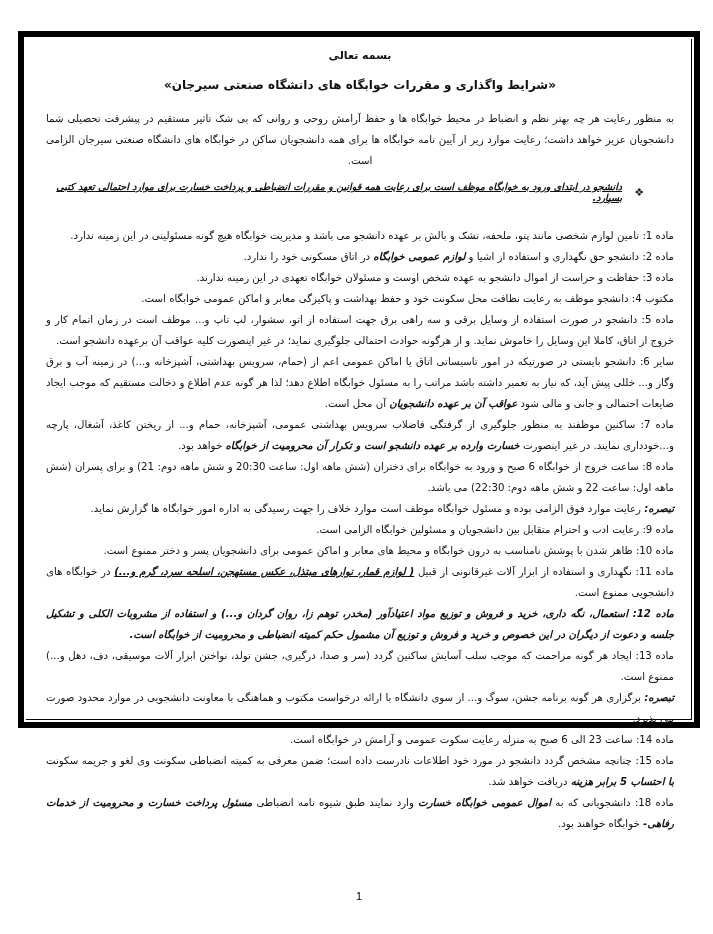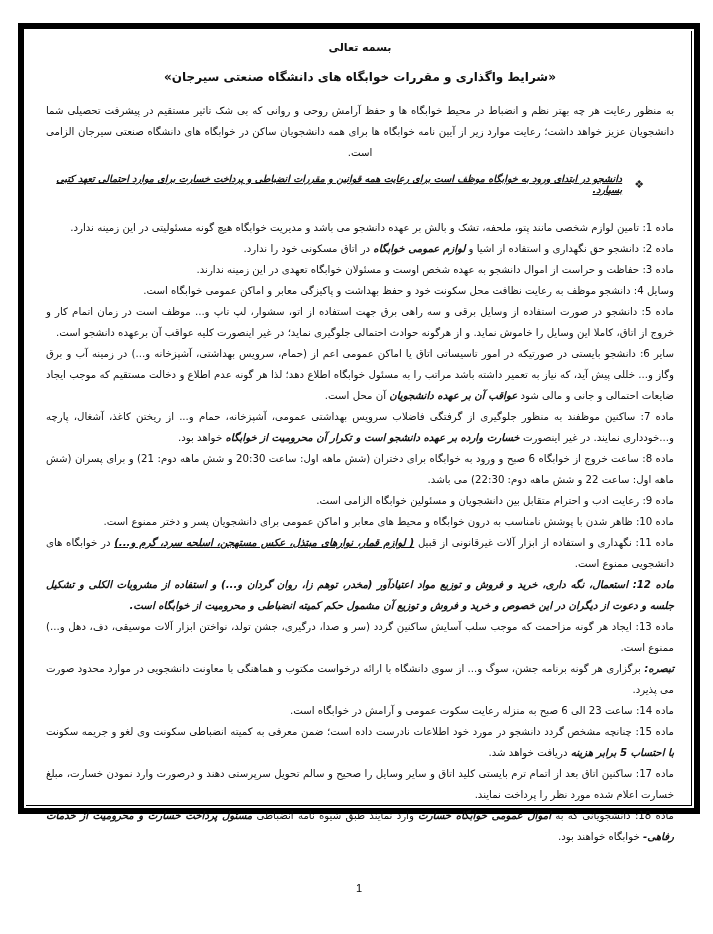--- a/index.html
+++ b/index.html
@@ -1,20 +1,20 @@
 <!DOCTYPE html>
 <html><head>
   <meta charset="utf-8">
   <style>
     html, body { margin: 0; padding: 0; background: #ffffff; }
     body { width: 713px; height: 934px; position: relative; overflow: hidden; }
     .page-frame {
       position: absolute;
-      left: 18px; top: 23px;
-      width: 682px; height: 791px;
+      left: 18px; top: 31px;
+      width: 682px; height: 697px;
       box-sizing: border-box;
       border-top: 6px solid #000;
       border-left: 6px solid #000;
       border-right: 6px solid #000;
       border-bottom: 6px solid #000;
     }
     .inner-line {
       position: absolute;
       left: 2px; top: 2px; right: 2px; bottom: 2px;
       border-right: 1px solid #000;
@@ -106,21 +106,21 @@
       <span>ماده 2:</span>
       <span>دانشجو حق نگهداری و استفاده از اشیا و</span>
       <span class="b">لوازم عمومی خوابگاه</span>
       <span>در اتاق مسکونی خود را ندارد.</span>
     </div>
     <div class="article">
       <span>ماده 3:</span>
       <span>حفاظت و حراست از اموال دانشجو به عهده شخص اوست و مسئولان خوابگاه تعهدی در این زمینه ندارند.</span>
     </div>
     <div class="article">
-      <span>وسایل 4:</span>
+      <span>مکتوب 4:</span>
       <span>دانشجو موظف به رعایت نظافت محل سکونت خود و حفظ بهداشت و پاکیزگی معابر و اماکن عمومی خوابگاه است.</span>
     </div>
     <div class="article">
       <span>ماده 5:</span>
       <span>دانشجو در صورت استفاده از وسایل برقی و سه راهی برق جهت استفاده از اتو، سشوار، لپ تاپ و... موظف است در زمان اتمام کار و خروج از اتاق، کاملا این وسایل را خاموش نماید. و از هرگونه حوادث احتمالی جلوگیری نماید؛ در غیر اینصورت کلیه عواقب آن برعهده دانشجو است.</span>
     </div>
     <div class="article">
       <span>سایر 6:</span>
       <span>دانشجو بایستی در صورتیکه در امور تاسیساتی اتاق یا اماکن عمومی اعم از (حمام، سرویس بهداشتی، آشپزخانه و...) در زمینه آب و برق وگاز و... خللی پیش آید، که نیاز به تعمیر داشته باشد مراتب را به مسئول خوابگاه اطلاع دهد؛ لذا هر گونه عدم اطلاع و دخالت مستقیم که موجب ایجاد ضایعات احتمالی و جانی و مالی شود</span>
       <span class="b">عواقب آن بر عهده دانشجویان</span>
@@ -128,20 +128,24 @@
     </div>
     <div class="article">
       <span>ماده 7:</span>
       <span>ساکنین موظفند به منظور جلوگیری از گرفتگی فاضلاب سرویس بهداشتی عمومی، آشپزخانه، حمام و... از ریختن کاغذ، آشغال، پارچه و...خودداری نمایند. در غیر اینصورت</span>
       <span class="b">خسارت وارده بر عهده دانشجو است و تکرار آن محرومیت از خوابگاه</span>
       <span>خواهد بود.</span>
     </div>
     <div class="article">
       <span>ماده 8:</span>
       <span>ساعت خروج از خوابگاه 6 صبح و ورود به خوابگاه برای دختران (شش ماهه اول: ساعت 20:30 و شش ماهه دوم: 21) و برای پسران (شش ماهه اول: ساعت 22 و شش ماهه دوم: 22:30) می باشد.</span>
+    </div>
+    <div class="article">
+      <span class="b">تبصره:</span>
+      <span>رعایت موارد فوق الزامی بوده و مسئول خوابگاه موظف است موارد خلاف را جهت رسیدگی به اداره امور خوابگاه ها گزارش نماید.</span>
     </div>
     <div class="article">
       <span>ماده 9:</span>
       <span>رعایت ادب و احترام متقابل بین دانشجویان و مسئولین خوابگاه الزامی است.</span>
     </div>
     <div class="article">
       <span>ماده 10:</span>
       <span>ظاهر شدن با پوشش نامناسب به درون خوابگاه و محیط های معابر و اماکن عمومی برای دانشجویان پسر و دختر ممنوع است.</span>
     </div>
     <div class="article">
@@ -166,24 +170,20 @@
       <span>ماده 14:</span>
       <span>ساعت 23 الی 6 صبح به منزله رعایت سکوت عمومی و آرامش در خوابگاه است.</span>
     </div>
     <div class="article">
       <span>ماده 15:</span>
       <span>چنانچه مشخص گردد دانشجو در مورد خود اطلاعات نادرست داده است؛ ضمن معرفی به کمیته انضباطی سکونت وی لغو و جریمه سکونت</span>
       <span class="b">با احتساب 5 برابر هزینه</span>
       <span>دریافت خواهد شد.</span>
     </div>
     <div class="article">
-      <span>ماده 17:</span>
-      <span>ساکنین اتاق بعد از اتمام ترم بایستی کلید اتاق و سایر وسایل را صحیح و سالم تحویل سرپرستی دهند و درصورت وارد نمودن خسارت، مبلغ خسارت اعلام شده مورد نظر را پرداخت نمایند.</span>
-    </div>
-    <div class="article">
       <span>ماده 18:</span>
       <span>دانشجویانی که به</span>
       <span class="b">اموال عمومی خوابگاه خسارت</span>
       <span>وارد نمایند طبق شیوه نامه انضباطی</span>
       <span class="b">مسئول پرداخت خسارت و محرومیت از خدمات رفاهی-</span>
       <span>خوابگاه خواهند بود.</span>
     </div>
   </div>
 
   <div class="page-number">1</div>

